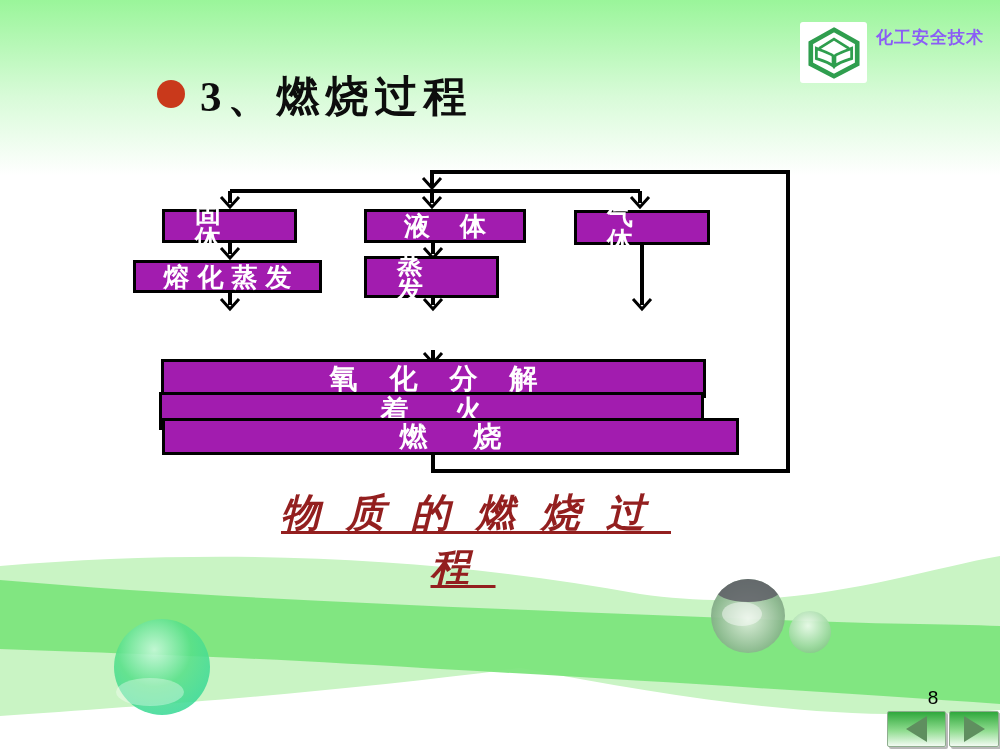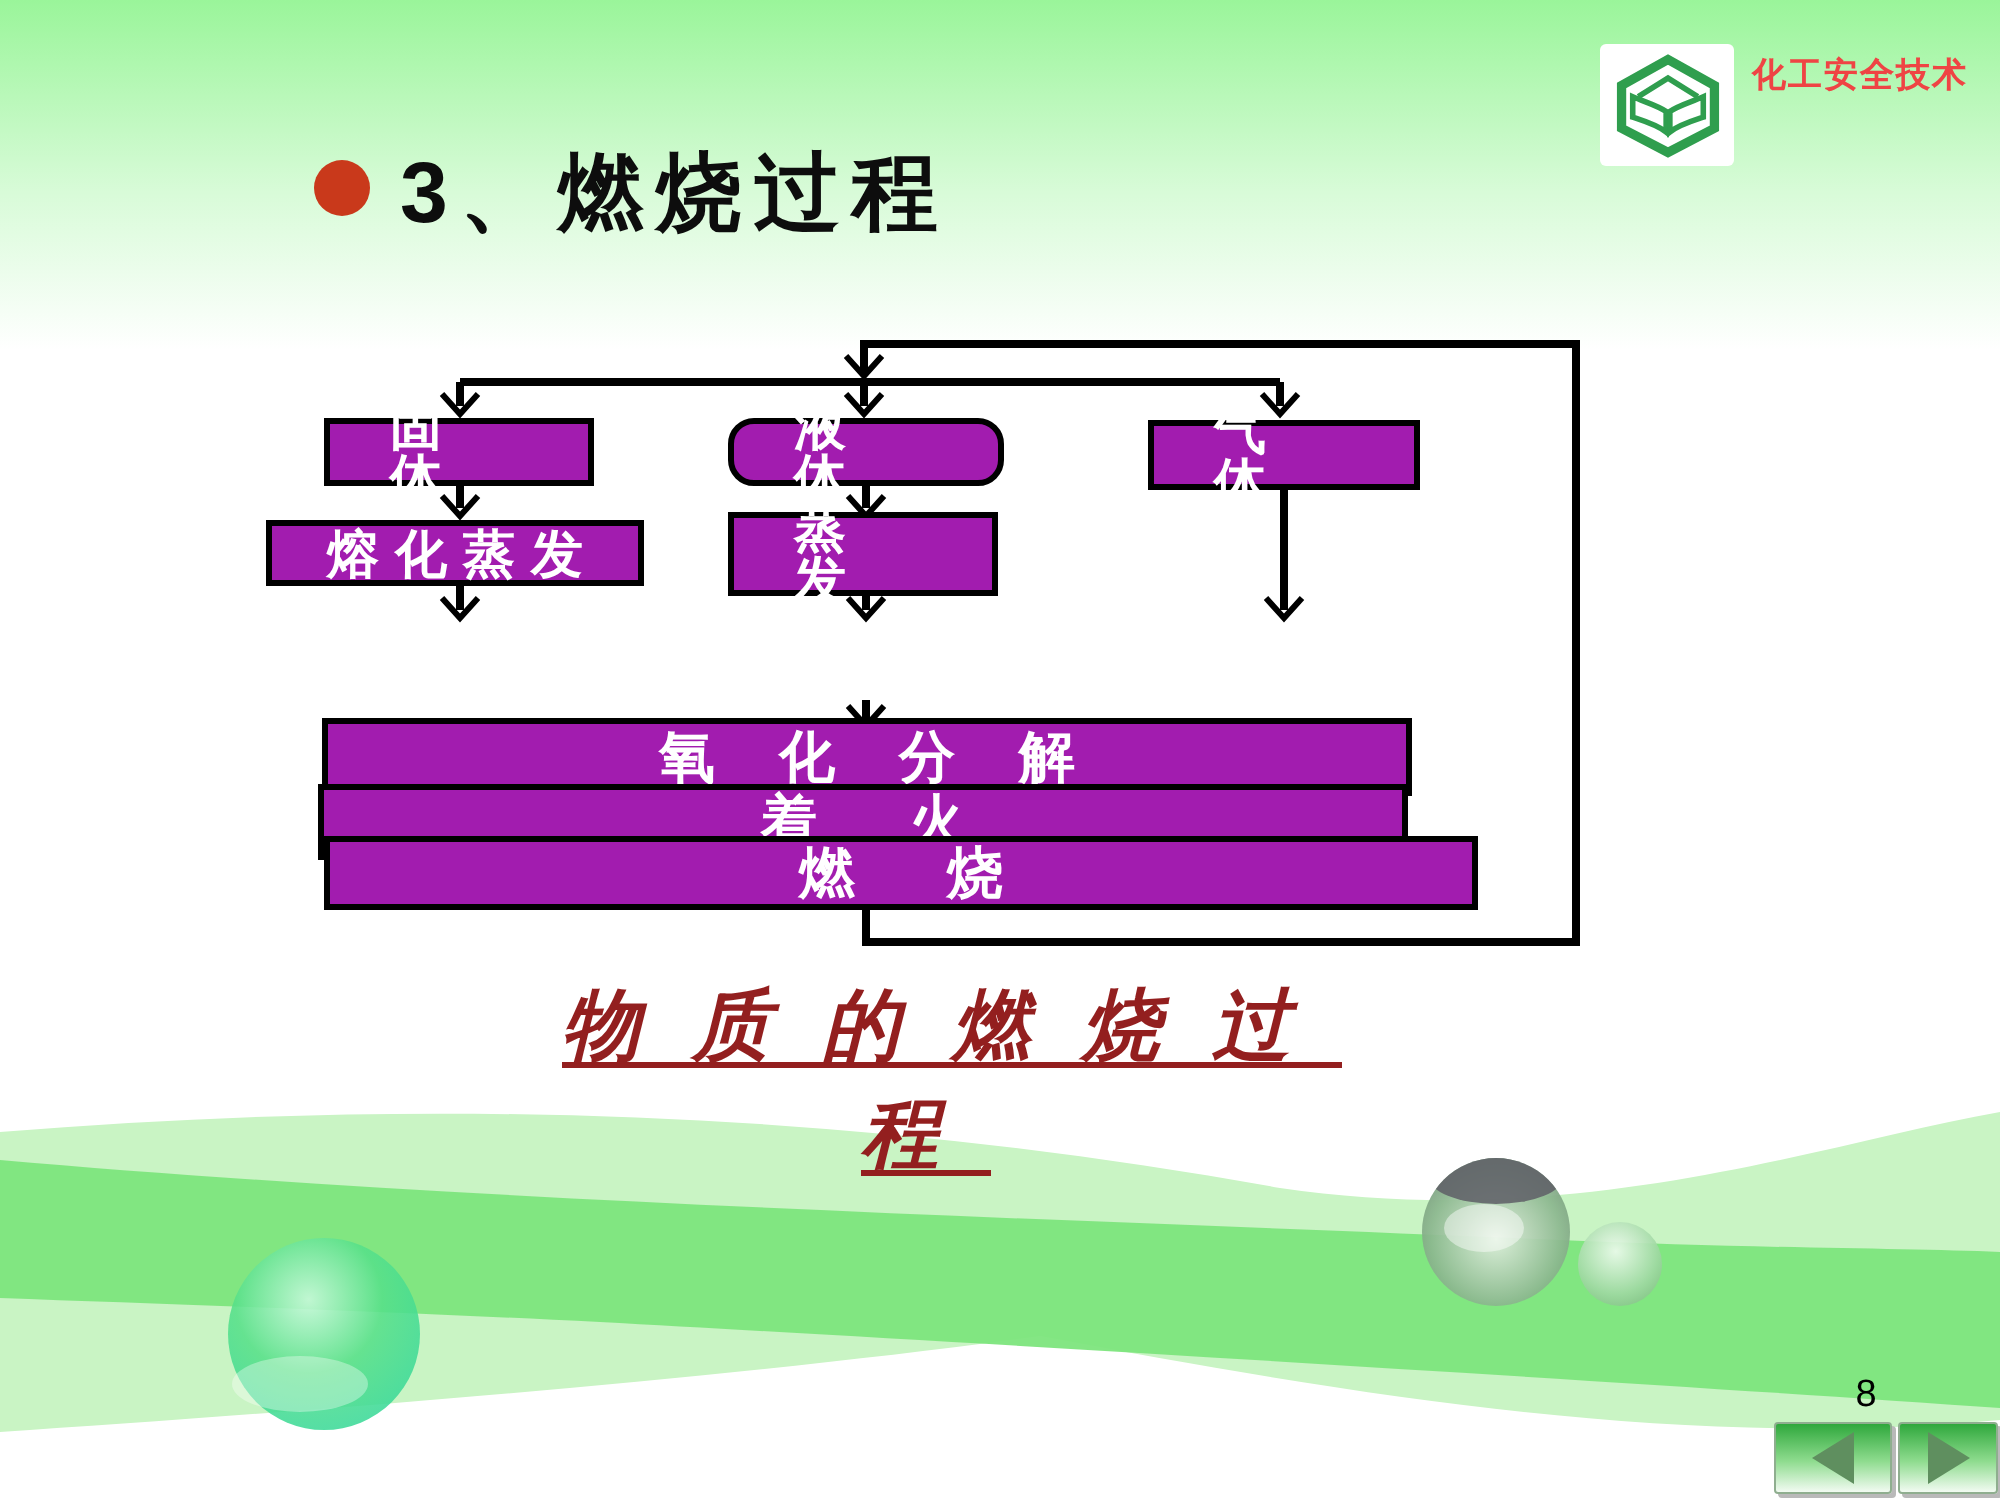--- a/index.html
+++ b/index.html
@@ -14,43 +14,43 @@
     background:linear-gradient(180deg,#9af59a 0%,#d8fbd8 55%,rgba(255,255,255,0) 100%);
   }
   
   .logo-box{
     position:absolute;left:800px;top:22px;width:67px;height:61px;
     background:#ffffff;border-radius:3px;display:flex;align-items:center;justify-content:center;
     z-index:5;
   }
   .course-title{
     position:absolute;left:876px;top:26px;width:120px;
-    font-size:17px;font-weight:bold;color:#ef4444;letter-spacing:1px;z-index:5;
+    font-size:17px;font-weight:bold;color:#8b5cf6;letter-spacing:1px;z-index:5;
   }
   
   .title-bullet{
     position:absolute;left:157px;top:80px;width:28px;height:28px;border-radius:50%;
     background:#c9391b;z-index:4;
   }
   .page-title{
     position:absolute;left:200px;top:68px;width:560px;
-    font-size:43px;font-weight:bold;color:#0d0d0d;letter-spacing:6px;z-index:4;
+    font-size:43px;font-weight:bold;color:#0d0d0d;letter-spacing:6px;z-index:4;font-family:Liberation Serif, serif;
   }
   
   .flow-box{
     position:absolute;background:#a21caf;border:3px solid #000;box-sizing:border-box;
     color:#fff;font-weight:bold;font-size:26px;line-height:1;
     display:flex;align-items:center;justify-content:center;z-index:3;
   }
   .ls-wide  {letter-spacing:30px;padding-left:30px;}
   .ls-tight {letter-spacing:8px; padding-left:8px;}
   .ls-xwide {letter-spacing:32px;padding-left:32px;font-size:28px;}
   .ls-xxwide{letter-spacing:46px;padding-left:46px;font-size:28px;}
   .box-solid {left:162px;top:209px;width:135px;height:34px;}
-  .box-liquid{left:364px;top:209px;width:138px;height:34px;border-radius:13px;}
+  .box-liquid{left:364px;top:209px;width:162px;height:34px;}
   .box-gas   {left:574px;top:210px;width:136px;height:35px;}
   .box-melt  {left:133px;top:260px;width:189px;height:33px;}
   .box-evap  {left:364px;top:256px;width:135px;height:42px;}
   .box-oxid  {left:161px;top:311px;width:545px;height:39px;margin-top:48px;}
   .box-ignite{left:159px;top:365px;width:545px;height:38px;margin-top:27px;}
   .box-burn  {left:162px;top:418px;width:577px;height:37px;}
   .flow-svg{position:absolute;left:0;top:0;width:1000px;height:750px;z-index:2;pointer-events:none;}
   
   .diagram-caption{
     position:absolute;left:228px;top:486px;width:470px;text-align:center;

